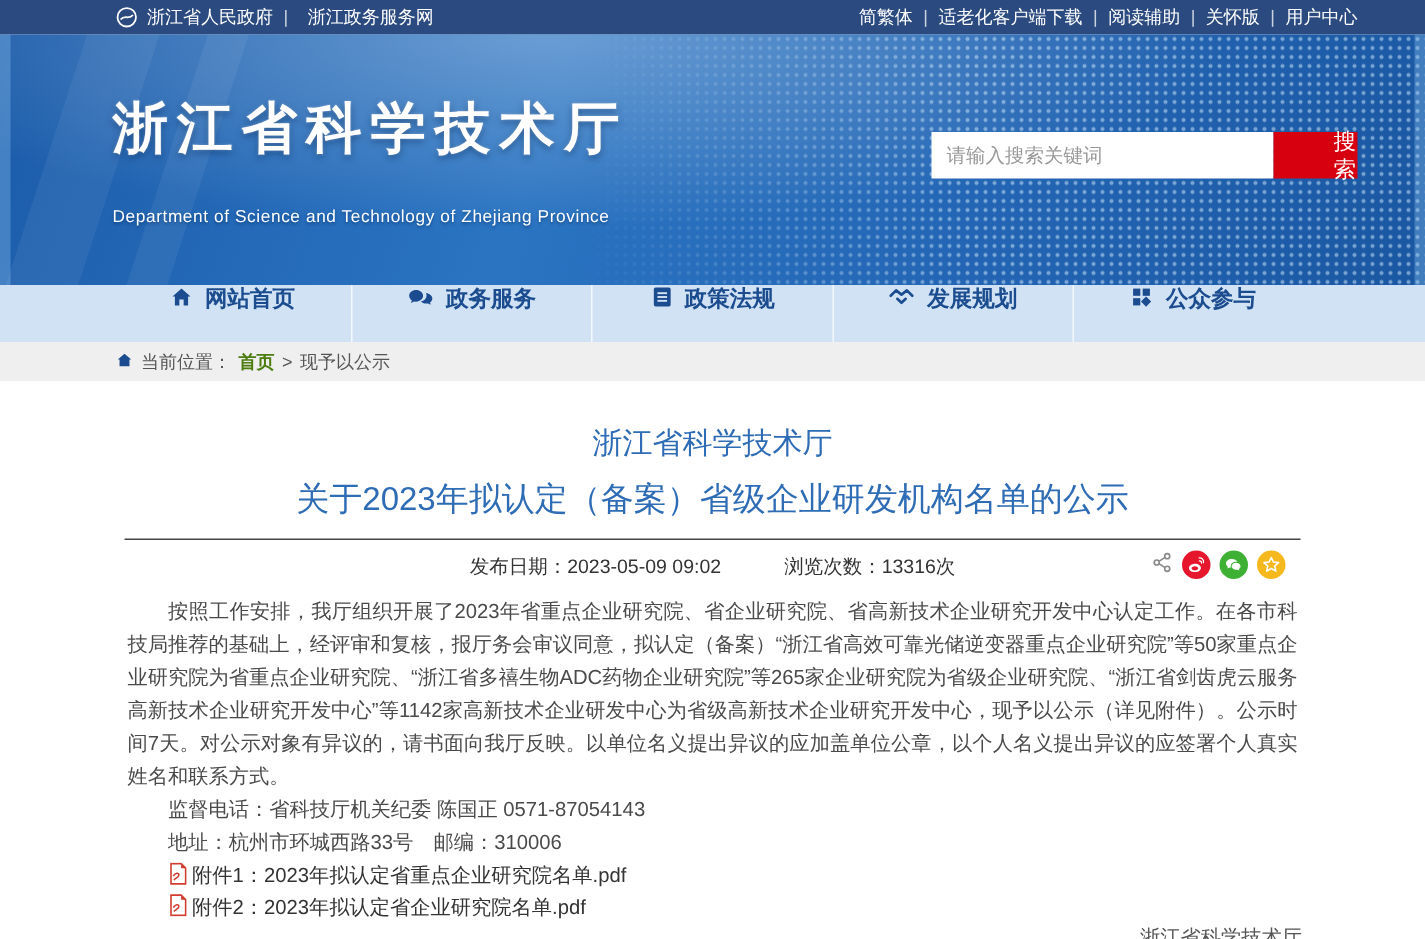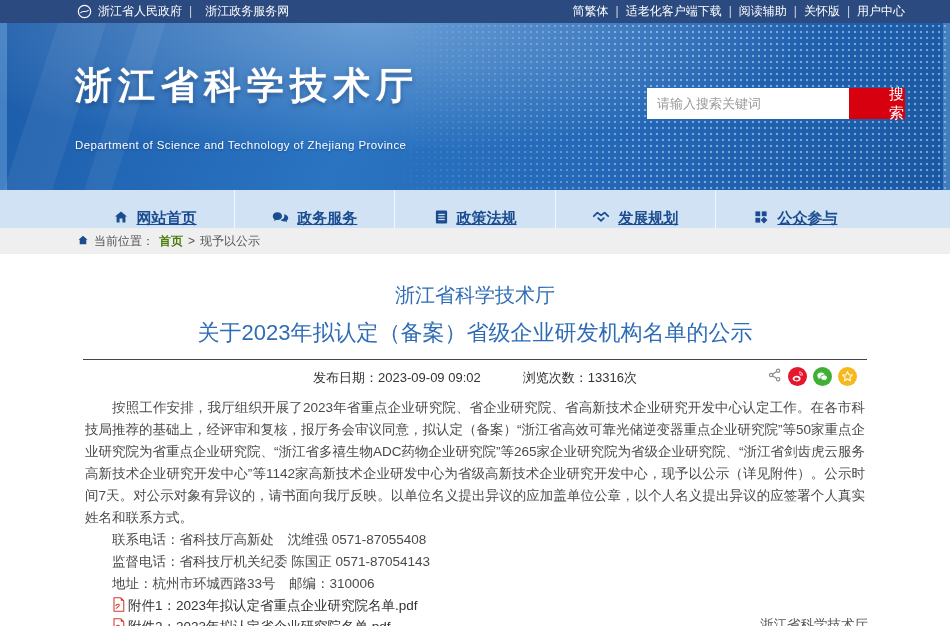--- a/index.html
+++ b/index.html
@@ -33,32 +33,32 @@
   .edge-left { left:0; } .edge-right { right:0; }
 
   .site-title { position:absolute; left:75px; top:38px; color:#fff; }
   .site-title .cn { font-size:37px; font-weight:bold; letter-spacing:6px;
     font-family:"Liberation Serif","DejaVu Serif",serif;
     text-shadow:0 2px 5px rgba(0,40,90,.5), 0 0 2px rgba(255,255,255,.4); }
   .site-title .en { margin-top:28px; font-size:11.5px; font-weight:normal; letter-spacing:.4px;
     text-shadow:0 1px 2px rgba(0,40,90,.5); }
 
   .search-box { position:absolute; right:45px; top:65px; display:flex; height:31px; }
-  .search-input { width:202px; height:31px; border:none; outline:none; padding:0 10px;
+  .search-input { width:228px; height:31px; border:none; outline:none; padding:0 10px;
     font-size:13px; color:#333; background:#fff; }
   .search-input::placeholder { color:#999; }
   .search-btn { width:56px; height:31px; background:#d7000f; color:#fff; font-size:15px;
     display:flex; align-items:center; justify-content:center; cursor:pointer;padding-left:40px; }
 
   
   .nav { position:absolute; left:0; top:190px; width:950px; height:38px; background:#d0e2f4; }
   .nav-inner { position:absolute; left:75px; width:800px; height:38px; display:flex; }
-  .nav-item { flex:1; display:flex; align-items:flex-end; justify-content:center; gap:8px;
+  .nav-item { flex:1; display:flex; align-items:flex-start; justify-content:center; gap:8px;
     color:#1b4c8f; font-size:15px; font-weight:bold; cursor:pointer; position:relative;
-    border-right:1px solid rgba(255,255,255,.75);text-decoration:underline; }
+    border-right:1px solid rgba(255,255,255,.75); }
   .nav-item:last-child { border-right:none; }
   .nav-item svg { fill:currentColor; }
   .nav-item.active { background:#2e6db6; color:#fff; }
   .nav-item.active::before { content:""; position:absolute; left:0; right:0; top:-3px;
     height:4px; background:#e60012; }
 
   
   .breadcrumb { position:absolute; left:0; top:228px; width:950px; height:26px;
     background:#efefef; display:flex; align-items:center; font-size:12px; color:#555; }
   .breadcrumb-inner { position:absolute; left:77px; display:flex; align-items:center; gap:5px; }
@@ -184,21 +184,21 @@
 </div>
 
 <div class="article">
   <div class="article-inner">
     <div class="a-title1">浙江省科学技术厅</div>
     <div class="a-title2">关于2023年拟认定（备案）省级企业研发机构名单的公示</div>
     <div class="a-divider"></div>
 
     <div class="meta-row">
       <span>
-        <span>发布日期：</span><span>2023-09-09 09:02</span>
+        <span>发布日期：</span><span>2023-05-09 09:02</span>
       </span>
       <span>
         <span>浏览次数：</span><span>13316次</span>
       </span>
       <span class="share-group">
         <span style="cursor:pointer;"><svg width="14" height="14" viewBox="0 0 20 20" fill="none" stroke="#8a8a8a" stroke-width="1.6">
               <circle cx="4.5" cy="10" r="2.4"></circle>
               <circle cx="14.5" cy="4" r="2.4"></circle>
               <circle cx="14.5" cy="16" r="2.4"></circle>
               <path d="M6.6 8.9 L12.4 5.1 M6.6 11.1 L12.4 14.9"></path>
@@ -219,21 +219,20 @@
         <span class="share-circle qzone">
             <svg width="13" height="13" viewBox="0 0 20 20">
               <path d="M10 2.5 L12.2 7.2 L17.5 7.8 L13.6 11.3 L14.7 16.5 L10 13.8 L5.3 16.5 L6.4 11.3 L2.5 7.8 L7.8 7.2 Z" fill="none" stroke="#fff" stroke-width="1.6" stroke-linejoin="round"></path>
             </svg>
           </span>
       </span>
     </div>
 
     <div class="a-body">按照工作安排，我厅组织开展了2023年省重点企业研究院、省企业研究院、省高新技术企业研究开发中心认定工作。在各市科技局推荐的基础上，经评审和复核，报厅务会审议同意，拟认定（备案）“浙江省高效可靠光储逆变器重点企业研究院”等50家重点企业研究院为省重点企业研究院、“浙江省多禧生物ADC药物企业研究院”等265家企业研究院为省级企业研究院、“浙江省剑齿虎云服务高新技术企业研究开发中心”等1142家高新技术企业研发中心为省级高新技术企业研究开发中心，现予以公示（详见附件）。公示时间7天。对公示对象有异议的，请书面向我厅反映。以单位名义提出异议的应加盖单位公章，以个人名义提出异议的应签署个人真实姓名和联系方式。</div>
 
-    <div class="contact-line">联系电话：省科技厅高新处　沈维强 0571-87055408</div>
     <div class="contact-line">监督电话：省科技厅机关纪委 陈国正 0571-87054143</div>
     <div class="contact-line">地址：杭州市环城西路33号　邮编：310006</div>
 
     <div class="attach-row">
       <span><svg width="13" height="15" viewBox="0 0 16 20">
             <path d="M2 1 L11 1 L15 5 L15 19 L2 19 Z" fill="#fff" stroke="#d23b2e" stroke-width="1.4"></path>
             <path d="M11 1 L11 5 L15 5 Z" fill="#d23b2e"></path>
             <path d="M4 12 C6 9 9 9 9 11 C9 13 6 14 4.5 15.5" fill="none" stroke="#d23b2e" stroke-width="1.4"></path>
           </svg></span>
       <span>附件1：2023年拟认定省重点企业研究院名单.pdf</span>

